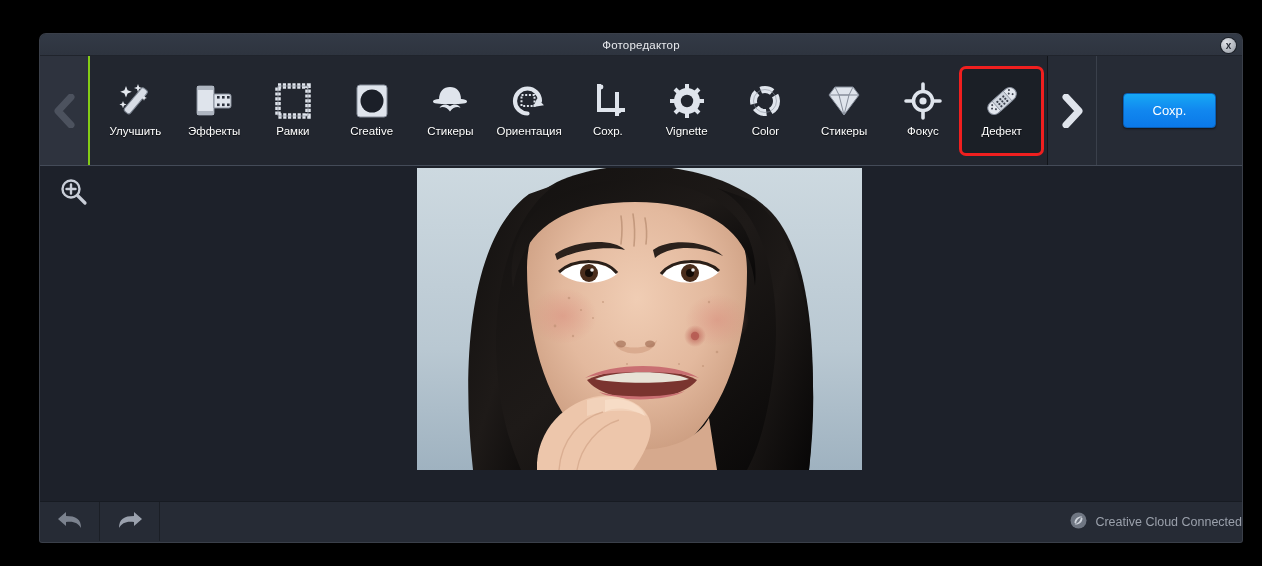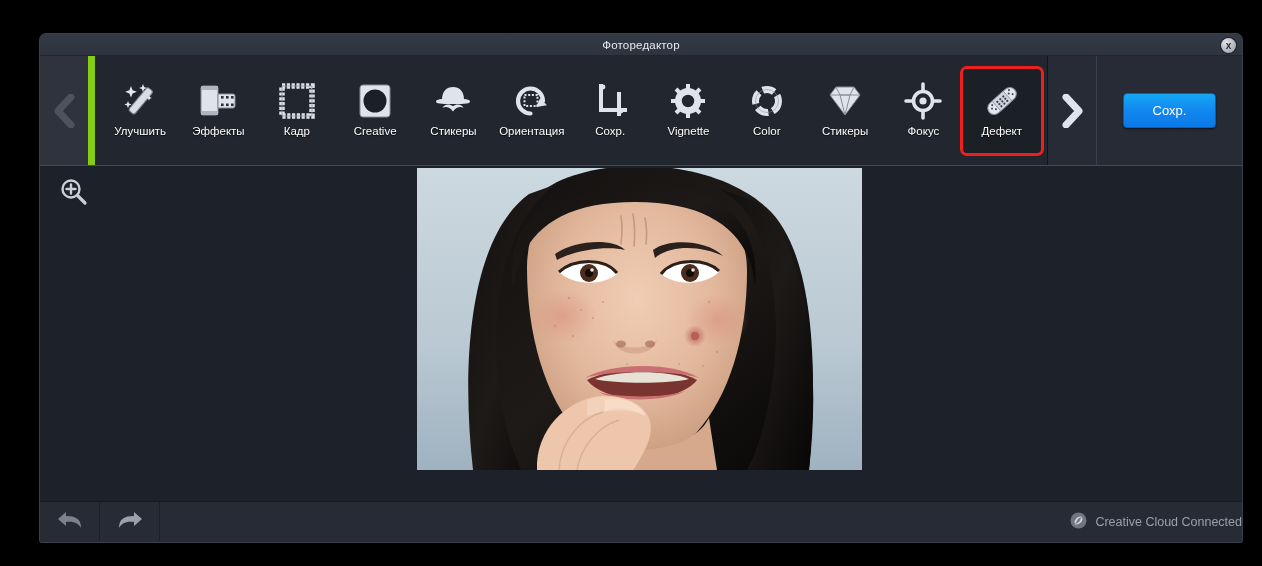--- a/index.html
+++ b/index.html
@@ -62,21 +62,21 @@
     flex: 0 0 48px;
   }
   .nav-arrow.right { background: #262b35; }
   .nav-arrow svg { display: block; }
 
   .tool-strip {
     flex: 1 1 auto;
     display: flex;
     align-items: center;
     background: #22262f;
-    border-left: 7px solid #84cc16;
+    border-left: 2px solid #84cc16;
     border-right: 1px solid #12151a;
     padding: 0 6px;
     overflow: hidden;
   }
   .tool {
     position: relative;
     flex: 1 1 0;
     min-width: 0;
     height: 84px;
     display: flex;
@@ -229,21 +229,21 @@
         <span class="tlabel">Эффекты</span>
       </div>
 
       <div class="tool">
         <span class="glyph">
           <svg width="38" height="38" viewBox="0 0 38 38">
             <path d="M4 4 h30 v30 h-30z" fill="none" stroke="#dfe4ec" stroke-width="5.5" stroke-dasharray="3.2 1.6"></path>
             <path d="M4 4 h30 v30 h-30z" fill="none" stroke="#8b919d" stroke-width="0.8"></path>
           </svg>
         </span>
-        <span class="tlabel">Кадр</span>
+        <span class="tlabel">Рамки</span>
       </div>
 
       <div class="tool">
         <span class="glyph">
           <svg width="38" height="38" viewBox="0 0 38 38">
             <rect x="4" y="3" width="30" height="32" rx="3" fill="#dfe4ec" stroke="#868d9a" stroke-width="1"></rect>
             <circle cx="19" cy="19" r="11.5" fill="#1b1f28"></circle>
           </svg>
         </span>
         <span class="tlabel">Creative</span>

